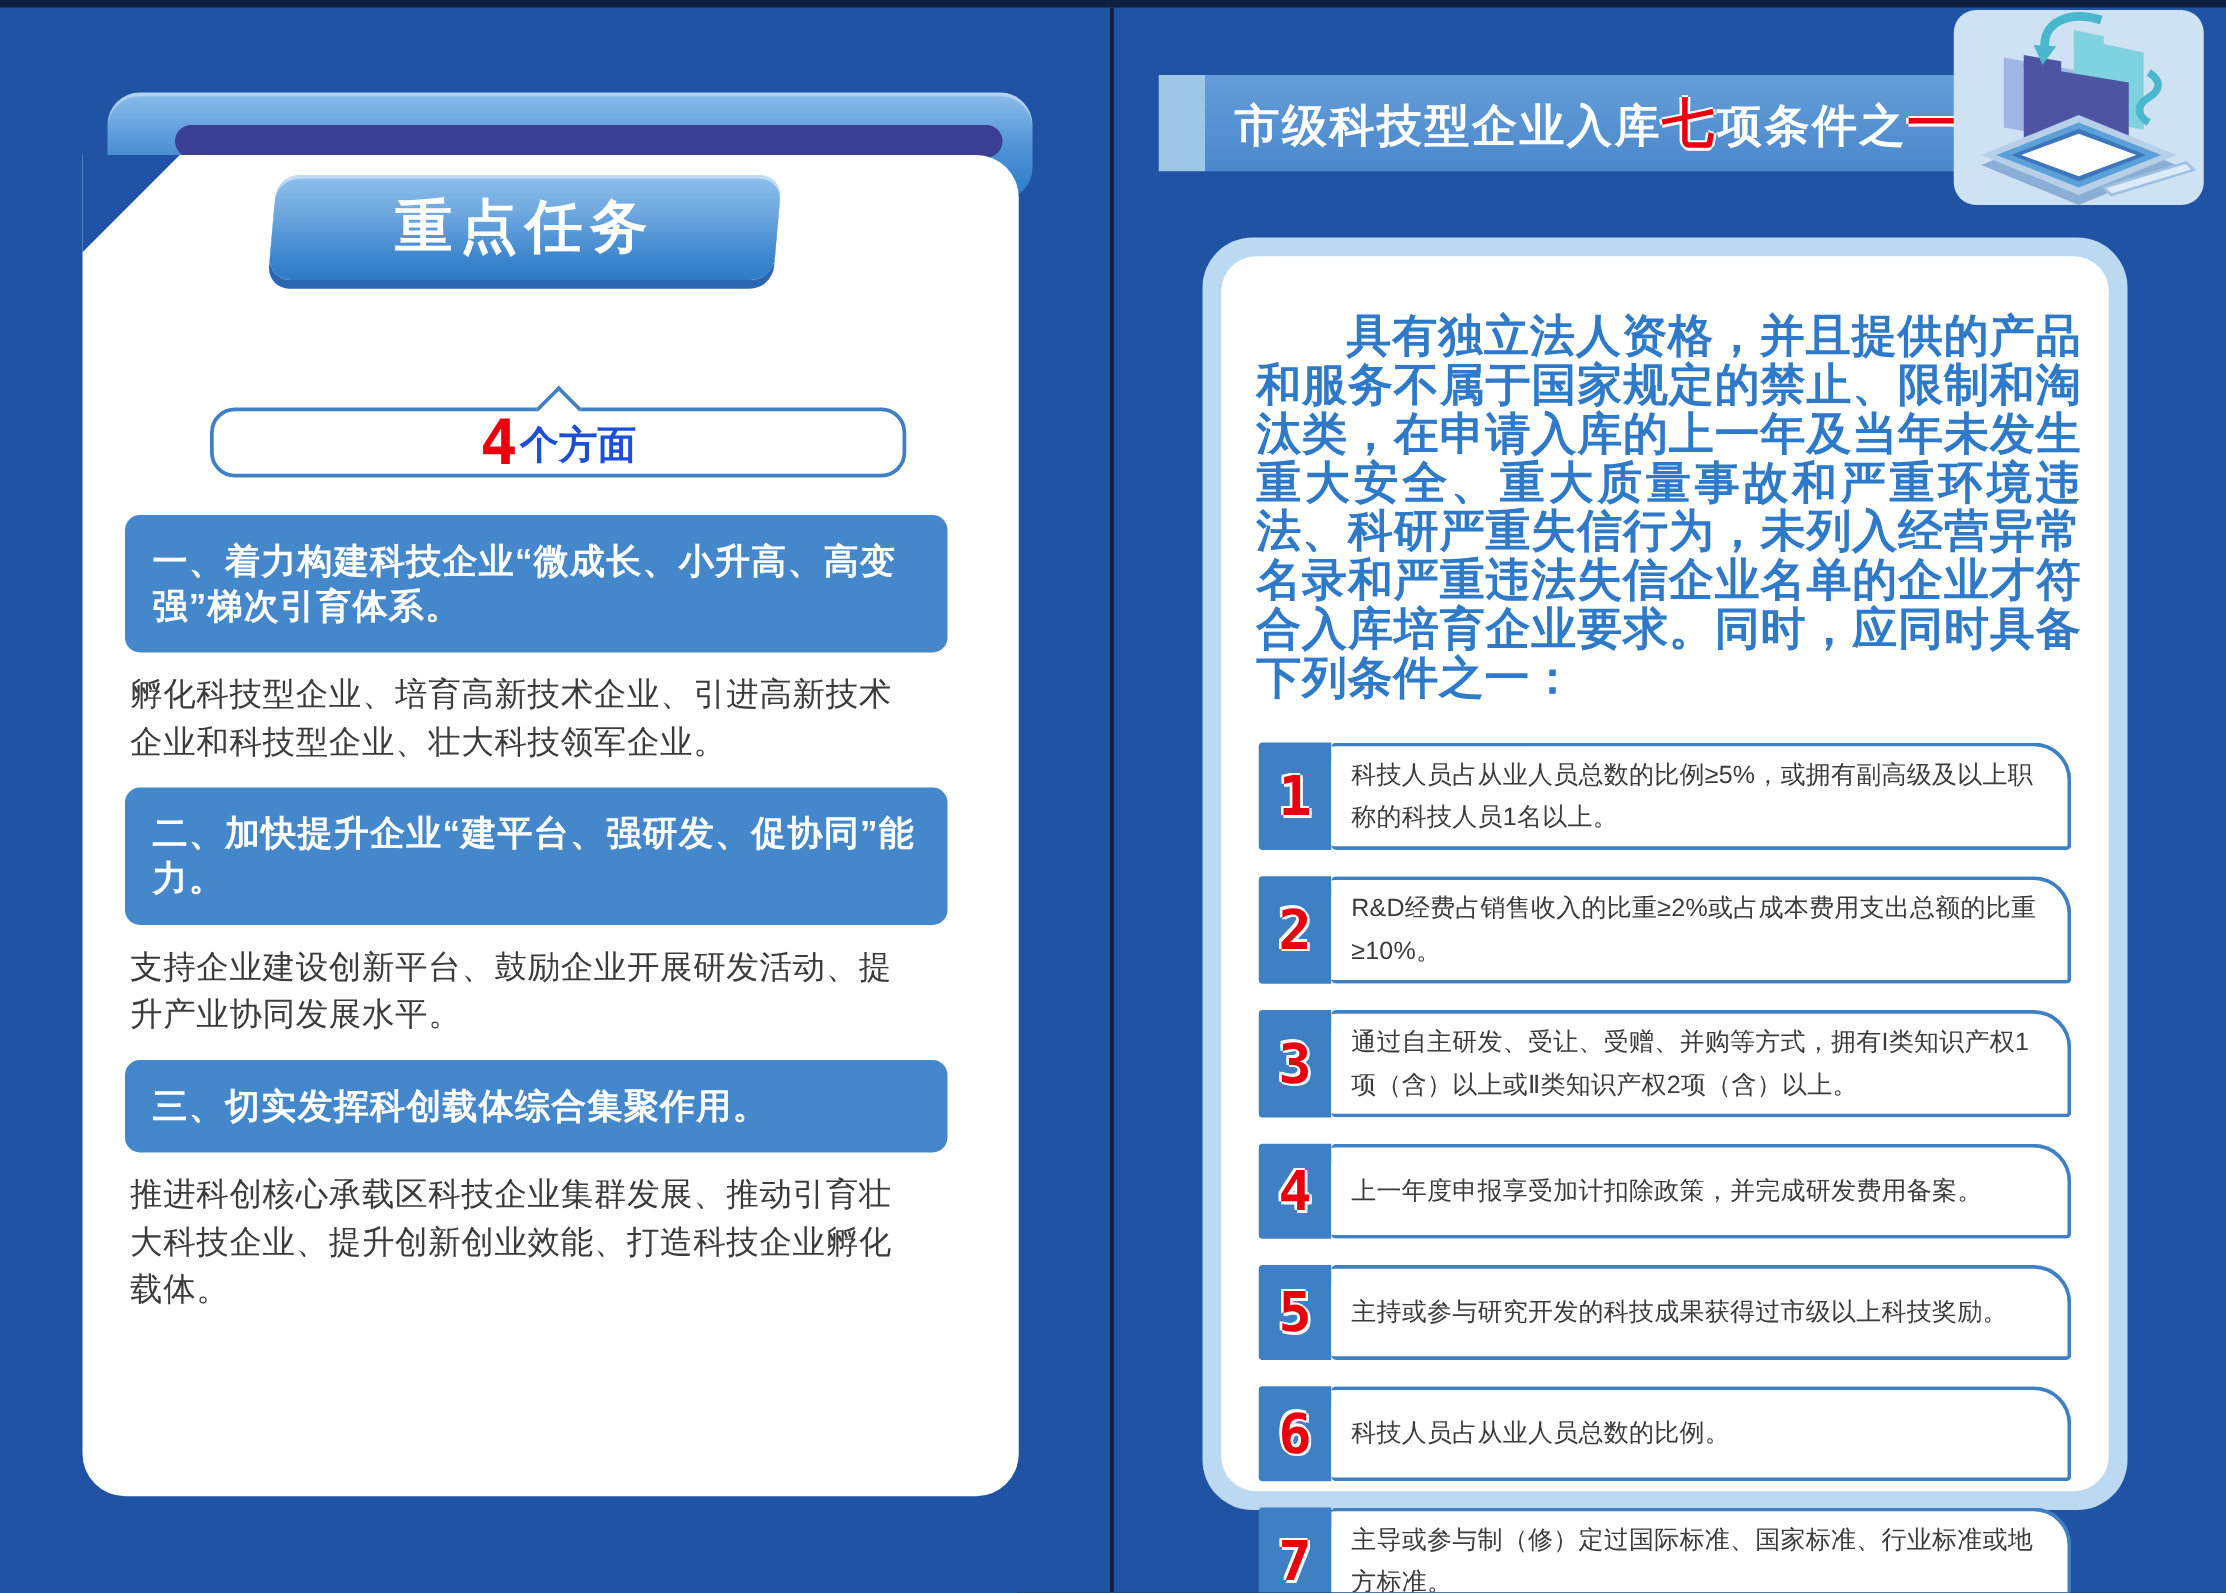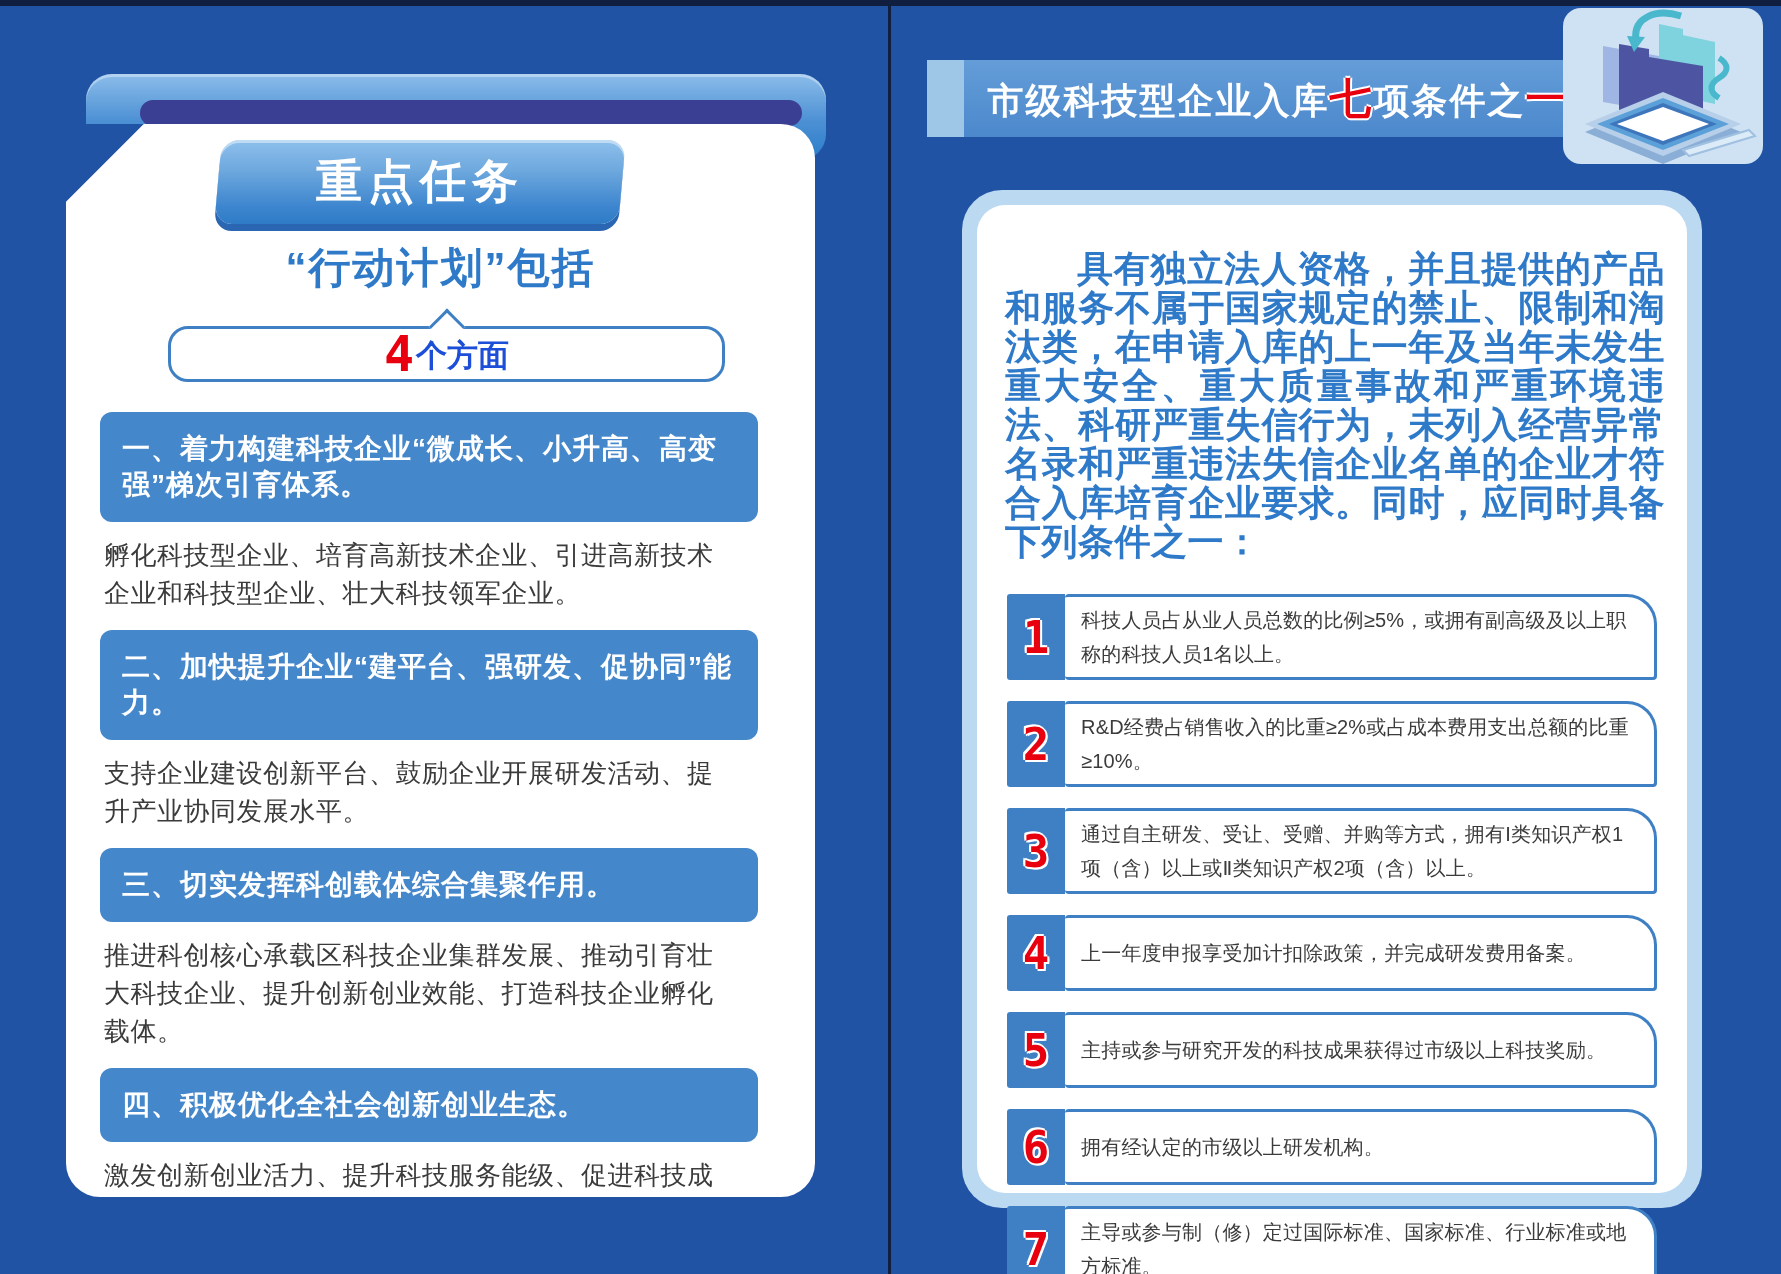--- a/index.html
+++ b/index.html
@@ -74,21 +74,20 @@
   <div class="divider"></div>
 
   <section>
     <div class="banner"></div>
     <div class="banner-pill"></div>
     <div class="card">
       <div class="bevel"></div>
       <div class="badge">
         <span>重点任务</span>
       </div>
-      <h2 class="subtitle">“行动计划”包括</h2>
       <div class="statbox">
         <span class="notch"></span>
         <span class="stat">
           <b class="num">4</b>
           <span class="lbl">个方面</span>
         </span>
       </div>
       <div class="sections" id="sections">
   <div>
     <div class="sec-bar">一、着力构建科技企业“微成长、小升高、高变强”梯次引育体系。</div>
@@ -98,24 +97,20 @@
   <div>
     <div class="sec-bar">二、加快提升企业“建平台、强研发、促协同”能力。</div>
     <p class="sec-body">支持企业建设创新平台、鼓励企业开展研发活动、提升产业协同发展水平。</p>
   </div>
 
   <div>
     <div class="sec-bar">三、切实发挥科创载体综合集聚作用。</div>
     <p class="sec-body">推进科创核心承载区科技企业集群发展、推动引育壮大科技企业、提升创新创业效能、打造科技企业孵化载体。</p>
   </div>
 
-  <div>
-    <div class="sec-bar">四、积极优化全社会创新创业生态。</div>
-    <p class="sec-body">激发创新创业活力、提升科技服务能级、促进科技成果转化，完善科技成果转化推广应用机制、强化知识产权保护。</p>
-  </div>
 </div>
     </div>
   </section>
 
   <section>
     <div class="rbanner">
       <span class="lead"></span>
       <div class="bar">
         <h1 class="rtitle"><span>市级科技型企业入库</span><span class="hl">七</span><span>项条件之</span><span class="hl">一</span></h1>
       </div>
@@ -193,21 +188,21 @@
     <div class="ibox">
       <span class="itxt">主持或参与研究开发的科技成果获得过市级以上科技奖励。</span>
     </div>
   </div>
 
   <div class="item">
     <div class="tile">
       <span class="digit">6</span>
     </div>
     <div class="ibox">
-      <span class="itxt">拥有经认定的市级以上研发机构。</span>
+      <span class="itxt">科技人员占从业人员总数的比例。</span>
     </div>
   </div>
 
   <div class="item">
     <div class="tile">
       <span class="digit">7</span>
     </div>
     <div class="ibox">
       <span class="itxt">主导或参与制（修）定过国际标准、国家标准、行业标准或地方标准。</span>
     </div>

